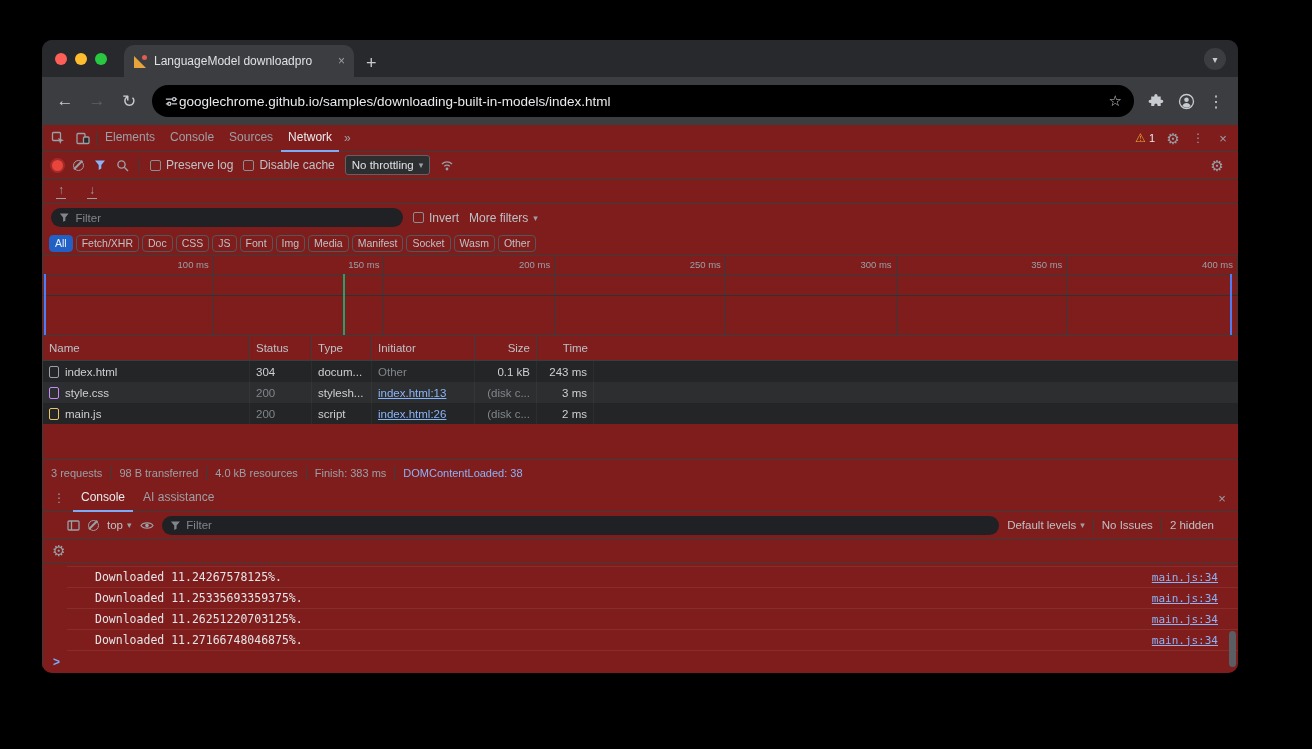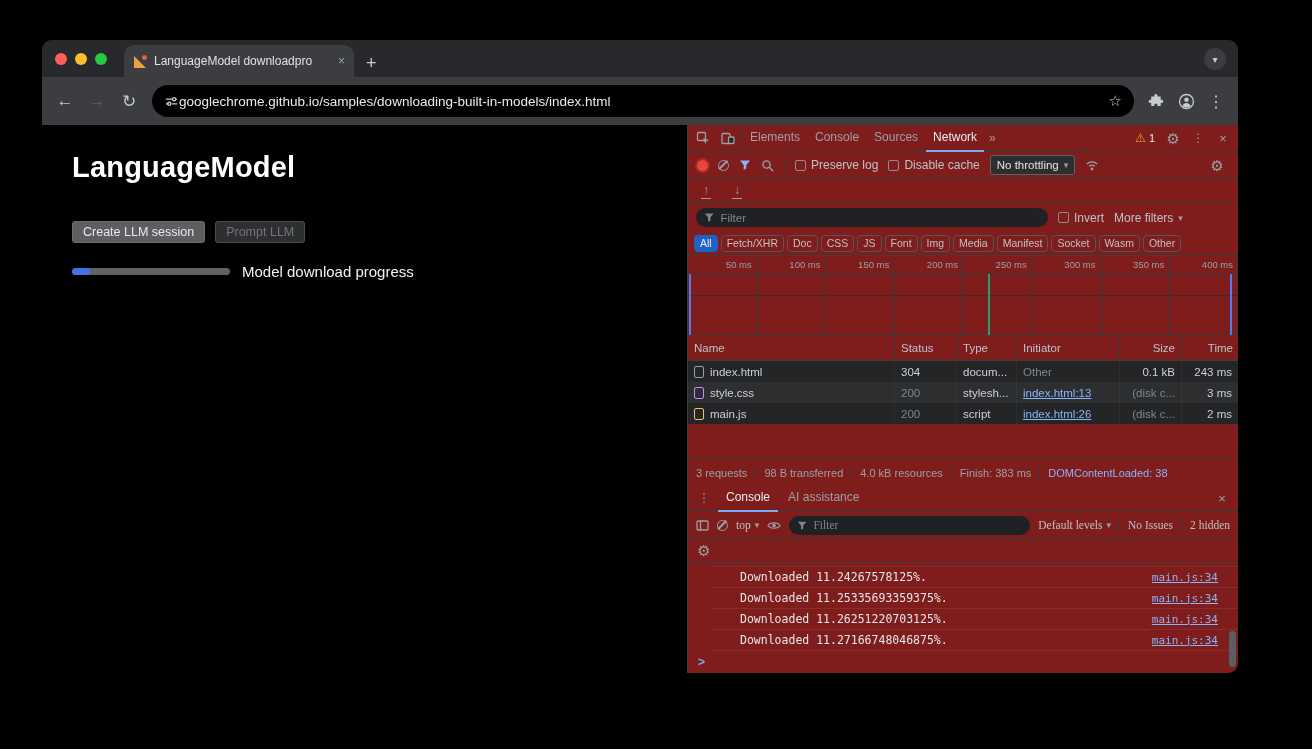--- a/index.html
+++ b/index.html
@@ -119,21 +119,21 @@
   .filler { flex:1; }
 
   .net-summary { height:26px; border-top:1px solid #3c3c3c; font-size:11px; color:#9aa0a6; overflow:hidden; white-space:nowrap; }
   .sum-item { padding:0 8px; height:14px; display:flex; align-items:center; border-right:1px solid #3c3c3c; flex:none; }
   .sum-item.last { border-right:none; color:#8ab4f8; }
 
   .drawer-header { height:27px; border-bottom:1px solid #3c3c3c; padding:0 4px; gap:2px; }
   .drawer-tab { height:27px; display:flex; align-items:center; padding:0 8px; color:#9aa0a6; border-bottom:2px solid transparent; }
   .drawer-tab.active { color:#e8eaed; border-bottom-color:#7cacf8; }
 
-  .console-toolbar { height:27px; border-bottom:1px solid #3c3c3c; padding:0 8px; gap:8px;font-family:Liberation Serif, serif; }
+  .console-toolbar { height:27px; border-bottom:1px solid #3c3c3c; padding:0 24px; gap:8px; }
   .console-toolbar .pill-input { flex:1; }
   .ctx { display:flex; align-items:center; gap:4px; font-size:11.5px; color:#bdc1c6; white-space:nowrap; }
 
   .gear-row { height:24px; border-bottom:1px solid #3c3c3c; padding:0 9px; }
 
   .console-messages { flex:none; font-family:"DejaVu Sans Mono",monospace; font-size:11.5px; color:#e3e5e8;margin-left:24px; }
   .msg-sliver { height:4px; border-bottom:1px solid rgba(255,255,255,.07); }
   .msg { height:21px; display:flex; align-items:center; justify-content:space-between;
          padding:0 20px 0 28px; border-bottom:1px solid rgba(255,255,255,.07); }
   .msg-src { color:#8ab4f8; text-decoration:underline; font-size:11px; flex:none; margin-left:10px; }
@@ -185,33 +185,20 @@
           <circle cx="9" cy="9" r="7.4" fill="none" stroke="#c7cacf" stroke-width="1.4"></circle>
           <circle cx="9" cy="7.1" r="2.4" fill="#c7cacf"></circle>
           <path d="M4.6 13.7c.8-2.1 2.4-3.2 4.4-3.2s3.6 1.1 4.4 3.2a7.4 7.4 0 0 1-8.8 0z" fill="#c7cacf"></path>
         </svg>
     </span>
     <span class="toolicon">⋮</span>
   </div>
 
   <div class="content">
 
-    <div class="pagepane">
-      <h1>LanguageModel</h1>
-      <div class="controls">
-        <button class="btn primary">Create LLM session</button>
-        <button class="btn off">Prompt LLM</button>
-      </div>
-      <div class="progress-row">
-        <div class="progress">
-          <div class="progress-fill" style="width: 11.27%;"></div>
-        </div>
-        <span class="progress-label">Model download progress</span>
-      </div>
-    </div>
 
     <div class="devtools">
 
       <div class="row dt-tabbar">
         <span class="ic-btn">
           <svg width="14" height="14" viewBox="0 0 14 14">
               <rect x="1.5" y="1.5" width="8" height="8" rx="1" fill="none" stroke="#9aa0a6" stroke-width="1.3"></rect>
               <path d="M7 7l6 2.3-2.6 1L9.3 13z" fill="#9aa0a6"></path>
             </svg>
         </span>
@@ -306,23 +293,20 @@
         <span class="chip">Img</span>
         <span class="chip">Media</span>
         <span class="chip">Manifest</span>
         <span class="chip">Socket</span>
         <span class="chip">Wasm</span>
         <span class="chip">Other</span>
       </div>
 
       <div class="timeline">
         <div class="tl-cols">
-          <div class="tl-col">
-              <span class="tl-label">50 ms</span>
-            </div>
           <div class="tl-col">
               <span class="tl-label">100 ms</span>
             </div>
           <div class="tl-col">
               <span class="tl-label">150 ms</span>
             </div>
           <div class="tl-col">
               <span class="tl-label">200 ms</span>
             </div>
           <div class="tl-col">

